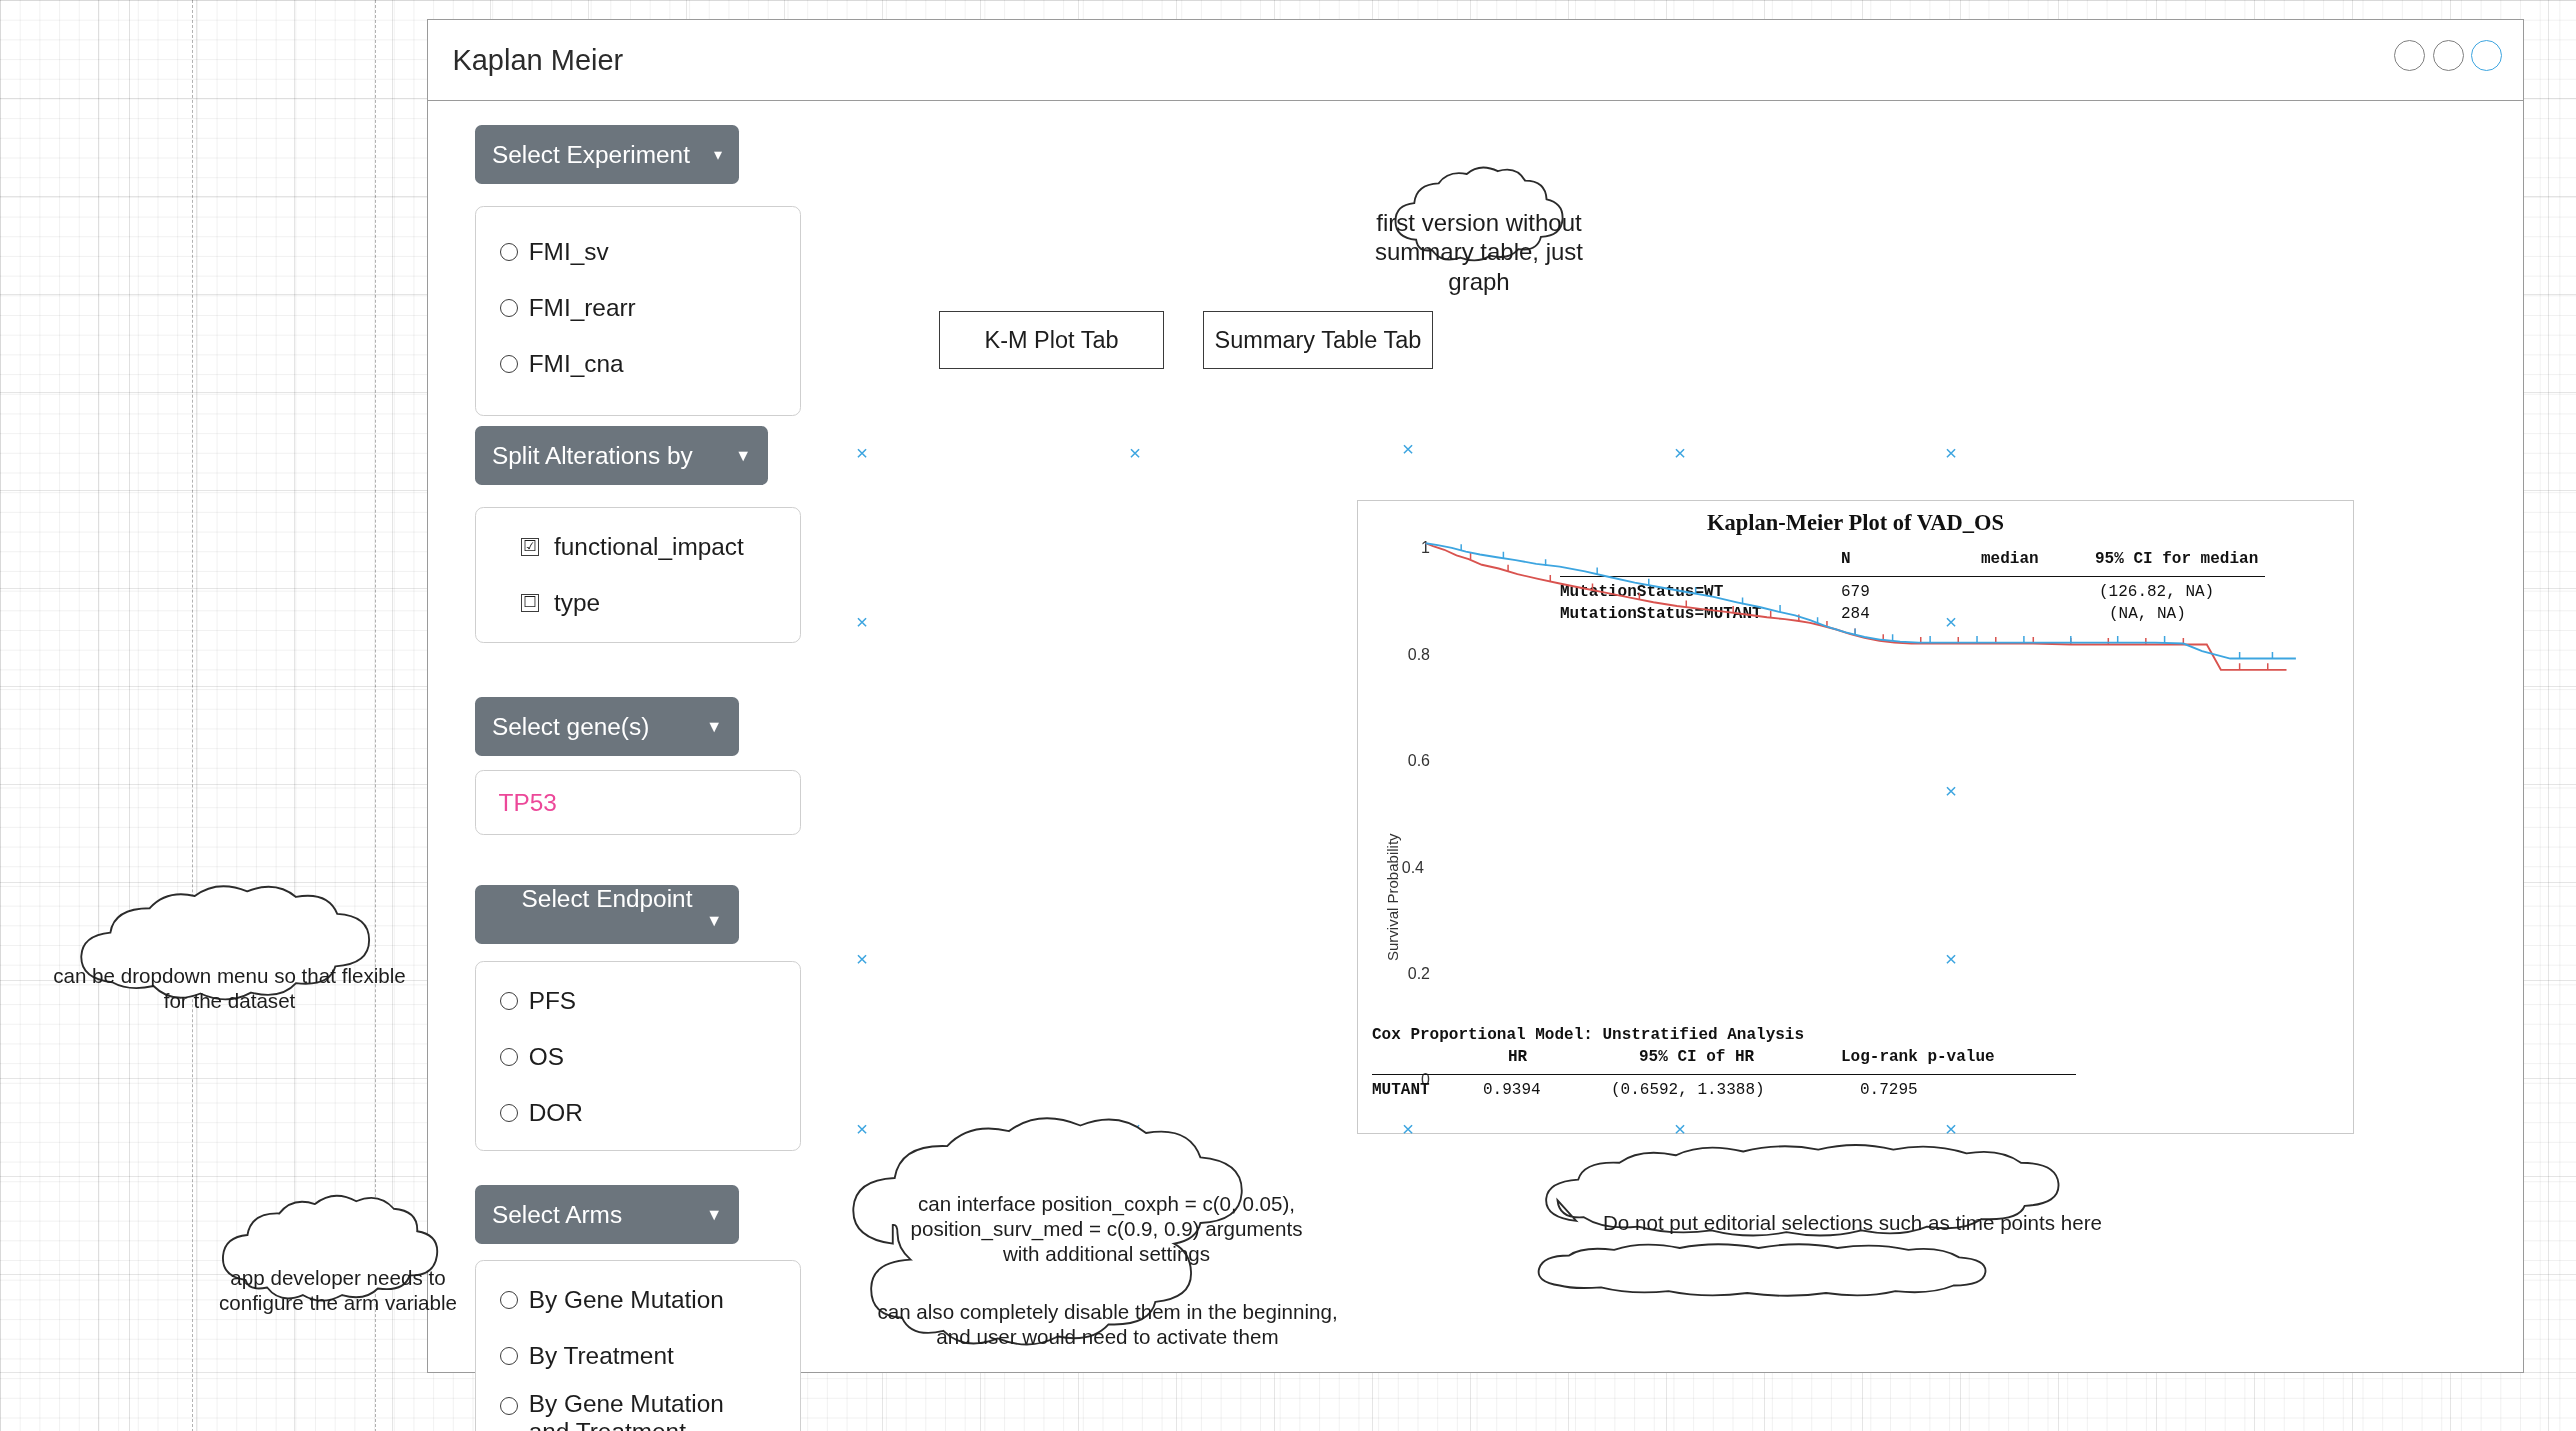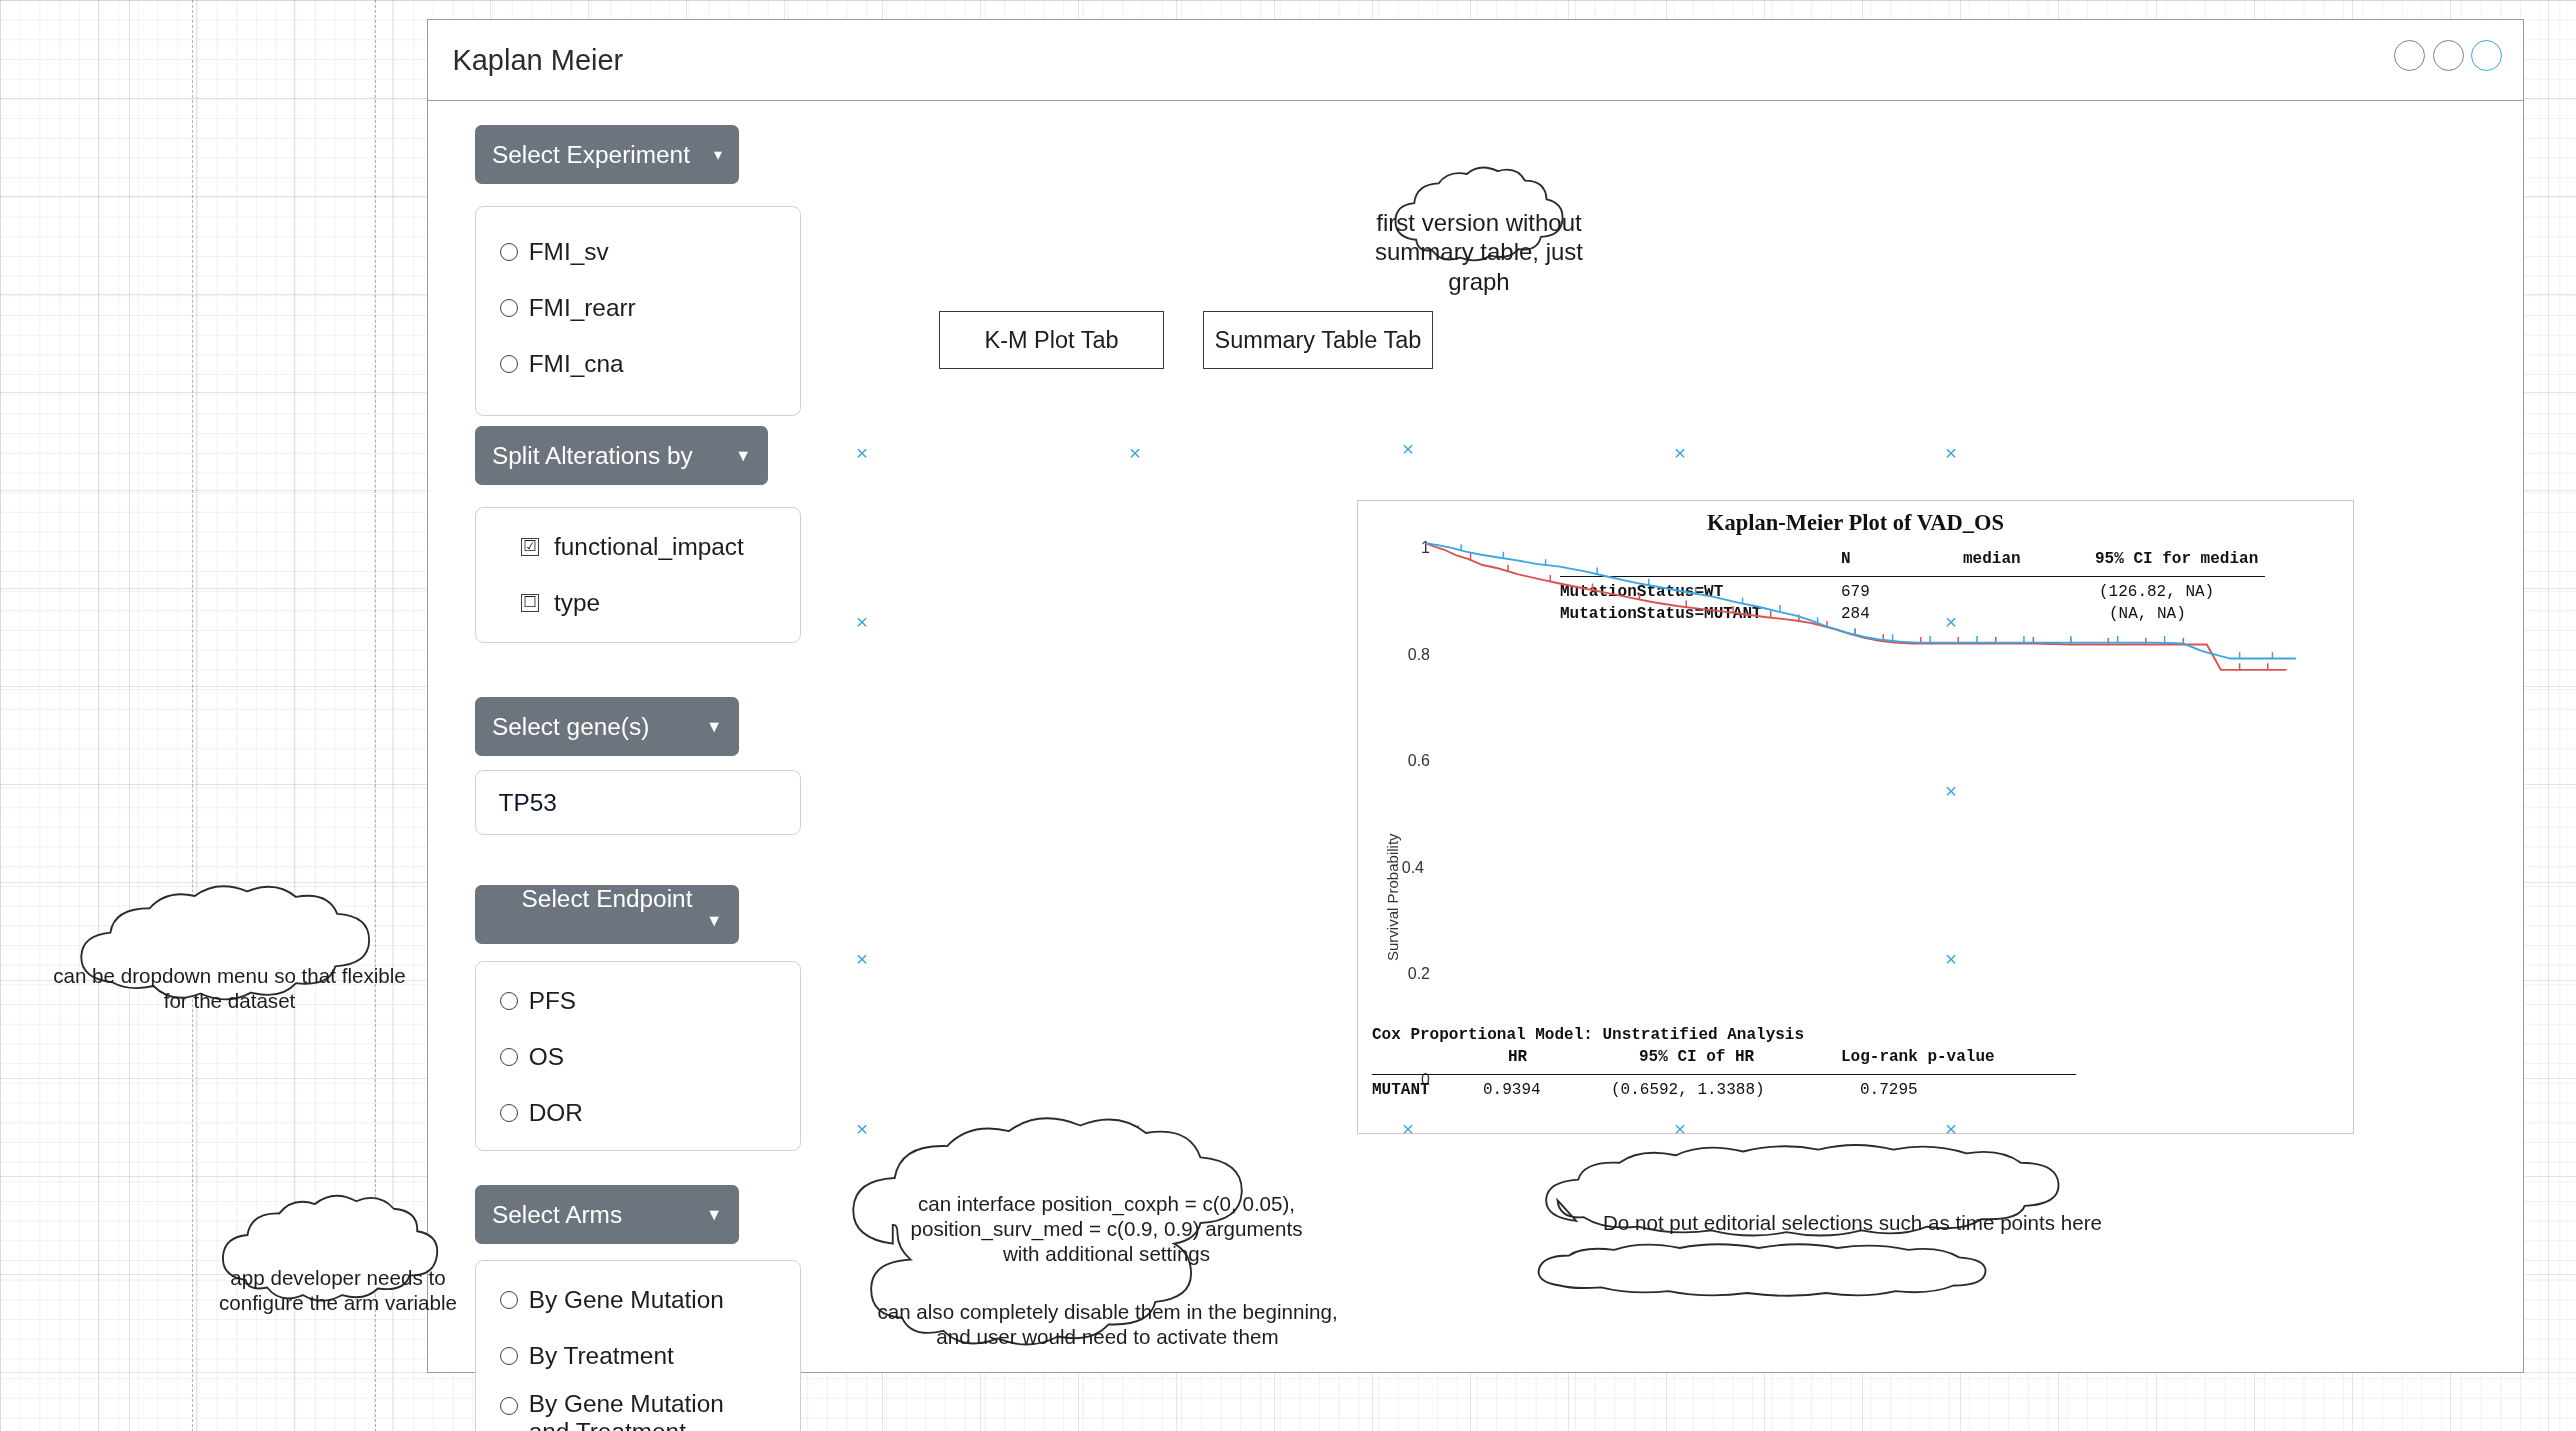--- a/index.html
+++ b/index.html
@@ -137,21 +137,21 @@
   .textbox {
     position: absolute;
     background: #fff;
     border: 1.9px solid #cfcfcf;
     border-radius: 8.4px;
     box-sizing: border-box;
     display: flex;
     align-items: center;
     padding-left: 22.5px;
     font-size: 24.4px;
-    color: #0f172a;
+    color: #ec4899;
   }
 
   
   .tabbox {
     position: absolute;
     border: 1.9px solid #3a3a3a;
     background: #ffffff;
     box-sizing: border-box;
     display: flex;
     align-items: center;
@@ -343,21 +343,21 @@
   </div>
 
   <div id="plotwrap">
 
     <div id="plotbox">
       <div class="plot-title">Kaplan-Meier Plot of VAD_OS</div>
 
       <div style="position:absolute; left:202px; top:49px; width:713px;">
         <div style="position:relative; height:24.4px;">
           <span class="mono b" style="position:absolute; left:281px;">N</span>
-          <span class="mono b" style="position:absolute; left:403px;text-align:center;">median</span>
+          <span class="mono b" style="position:absolute; left:421px;text-align:center;">median</span>
           <span class="mono b" style="position:absolute; left:535px;">95% CI for median</span>
         </div>
         <div style="border-top:1.9px solid #111; width:705px; margin-top:1.9px;"></div>
         <div style="position:relative; height:22.5px; margin-top:5.6px;">
           <span class="mono b" style="position:absolute; left:0;">MutationStatus=WT</span>
           <span class="mono" style="position:absolute; left:281px;">679</span>
           <span class="mono" style="position:absolute; left:539px;">(126.82, NA)</span>
         </div>
         <div style="position:relative; height:22.5px;">
           <span class="mono b" style="position:absolute; left:0;">MutationStatus=MUTANT</span>

